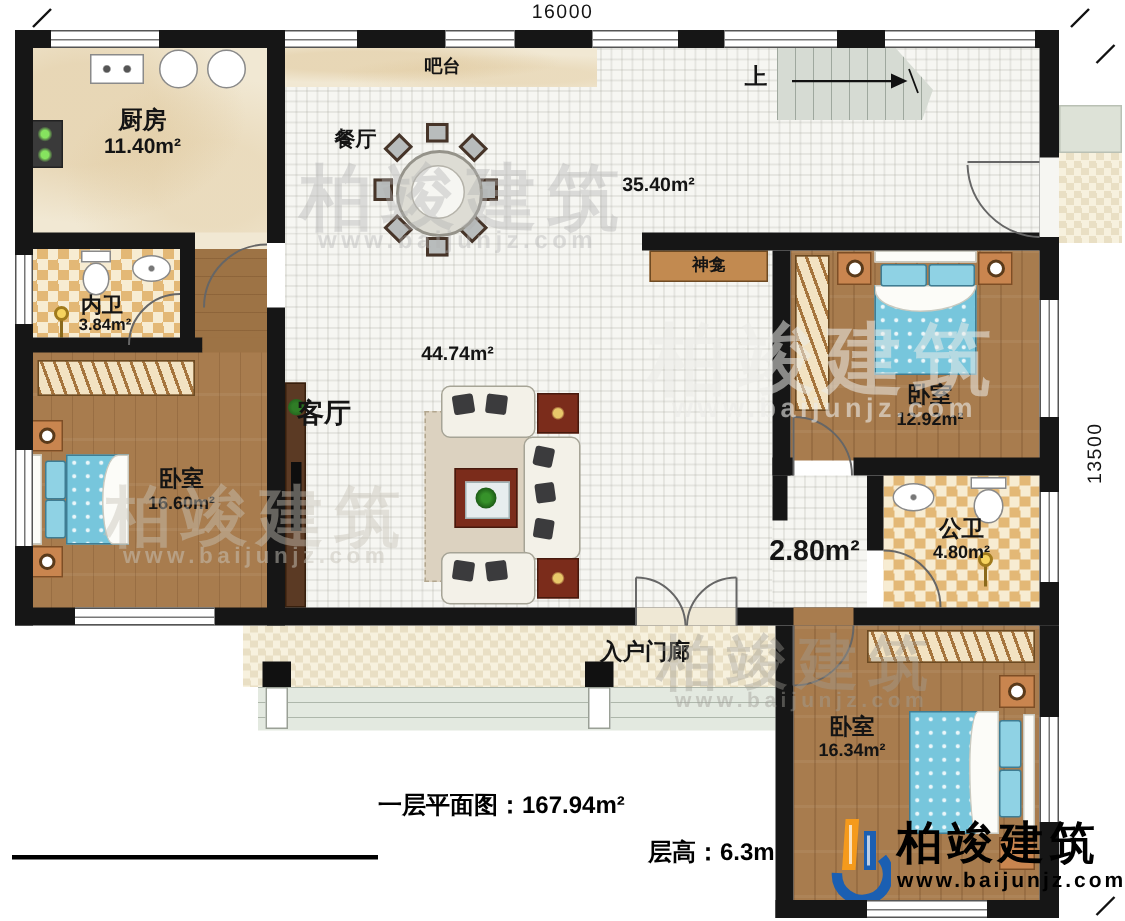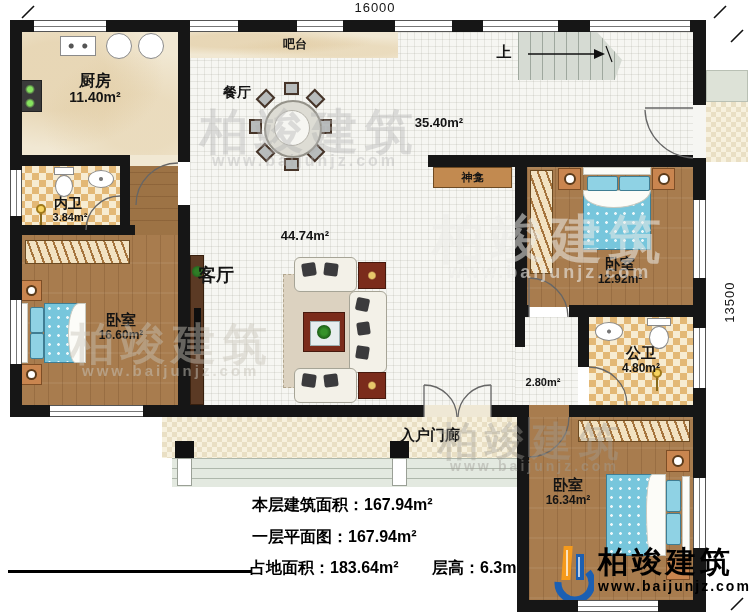--- a/index.html
+++ b/index.html
@@ -248,40 +248,38 @@
   <div class="lab" style="left:492px;top:44px;width:24px;font-size:15px;">上</div>
   <div class="lab" style="left:38px;top:196px;width:60px;font-size:14px;">内卫</div>
   <div class="lab" style="left:40px;top:211px;width:60px;font-size:11px;">3.84m²</div>
   <div class="lab" style="left:86px;top:312px;width:70px;font-size:15px;">卧室</div>
   <div class="lab" style="left:86px;top:329px;width:70px;font-size:12px;">16.60m²</div>
   <div class="lab" style="left:186px;top:266px;width:60px;font-size:18px;">客厅</div>
   <div class="lab" style="left:268px;top:229px;width:74px;font-size:13px;">44.74m²</div>
   <div class="lab" style="left:433px;top:171px;width:79px;font-size:11px;">神龛</div>
   <div class="lab" style="left:580px;top:256px;width:80px;font-size:15px;">卧室</div>
   <div class="lab" style="left:580px;top:273px;width:80px;font-size:12px;">12.92m²</div>
-  <div class="lab" style="left:512px;top:376px;width:62px;font-size:11px;">2.80m²</div>
+  <div class="lab" style="left:512px;top:358px;width:62px;font-size:19px;">2.80m²</div>
   <div class="lab" style="left:604px;top:345px;width:74px;font-size:15px;">公卫</div>
   <div class="lab" style="left:604px;top:362px;width:74px;font-size:12px;">4.80m²</div>
   <div class="lab" style="left:532px;top:477px;width:72px;font-size:15px;">卧室</div>
   <div class="lab" style="left:530px;top:494px;width:76px;font-size:12px;">16.34m²</div>
   <div class="lab" style="left:380px;top:427px;width:100px;font-size:15px;">入户门廊</div>
 
   <div class="wm" style="left:200px;top:100px;font-size:48px;">柏竣建筑</div>
   <div class="wmu" style="left:212px;top:152px;font-size:16px;">www.baijunjz.com</div>
   <div class="wm" style="left:70px;top:315px;font-size:44px;color:rgba(200,195,185,.45);">柏竣建筑</div>
   <div class="wmu" style="left:82px;top:362px;font-size:15px;color:rgba(200,195,185,.5);">www.baijunjz.com</div>
   <div class="wm" style="left:432px;top:205px;font-size:52px;color:rgba(235,235,232,.55);">柏竣建筑</div>
   <div class="wmu" style="left:448px;top:262px;font-size:18px;color:rgba(235,235,232,.6);">www.baijunjz.com</div>
   <div class="wm" style="left:438px;top:414px;font-size:40px;color:rgba(160,158,150,.4);">柏竣建筑</div>
   <div class="wmu" style="left:450px;top:458px;font-size:14px;color:rgba(160,158,150,.45);">www.baijunjz.com</div>
 
   <div class="abs" style="left:8px;top:570px;width:244px;height:3px;background:#000;z-index:70;"></div>
-  <div class="tb" style="left:252px;top:495px;font-size:16px;">本层建筑面积：167.94m²</div>
   <div class="tb" style="left:252px;top:527px;font-size:16px;">一层平面图：167.94m²</div>
-  <div class="tb" style="left:250px;top:558px;font-size:16px;">占地面积：183.64m²</div>
   <div class="tb" style="left:432px;top:558px;font-size:16px;">层高：6.3m</div>
 
   <div class="abs" style="left:548px;top:542px;z-index:75;width:200px;height:60px;">
     <svg width="46" height="58" viewBox="0 0 46 58" style="position:absolute;left:0;top:0;">
       <path d="M10 40 A 17 17 0 1 0 40 30" fill="none" stroke="#1b5fb2" stroke-width="7"></path>
       <rect x="16" y="4" width="9" height="34" fill="#f59a1c" transform="skewX(-4)"></rect>
       <rect x="28" y="12" width="8" height="26" fill="#1b5fb2"></rect>
       <rect x="18" y="8" width="2" height="26" fill="#fff" opacity=".7"></rect>
       <rect x="30" y="15" width="2" height="20" fill="#fff" opacity=".7"></rect>
     </svg>

